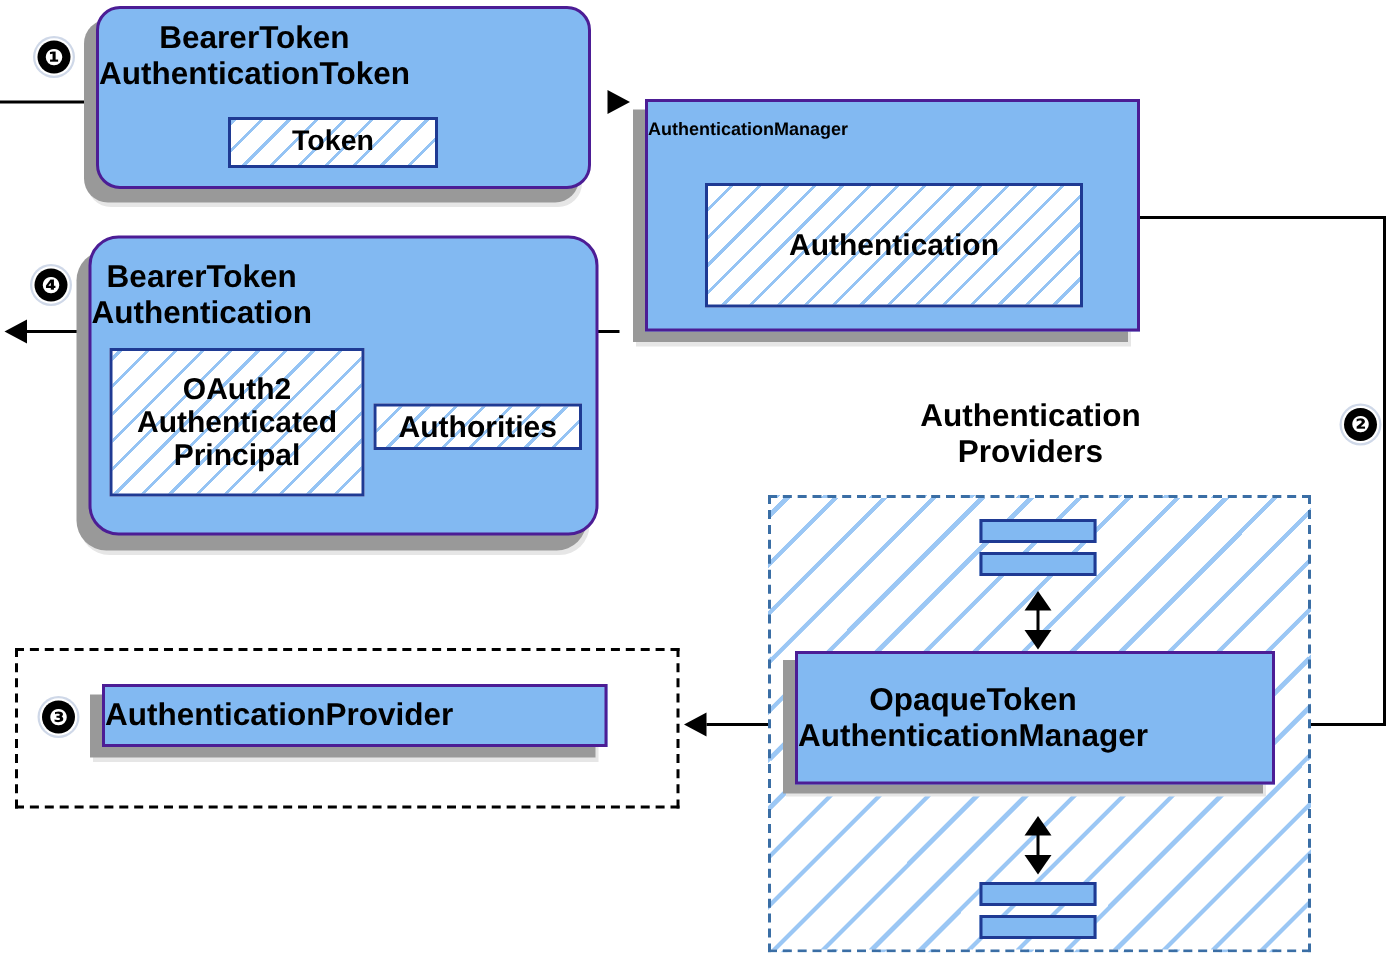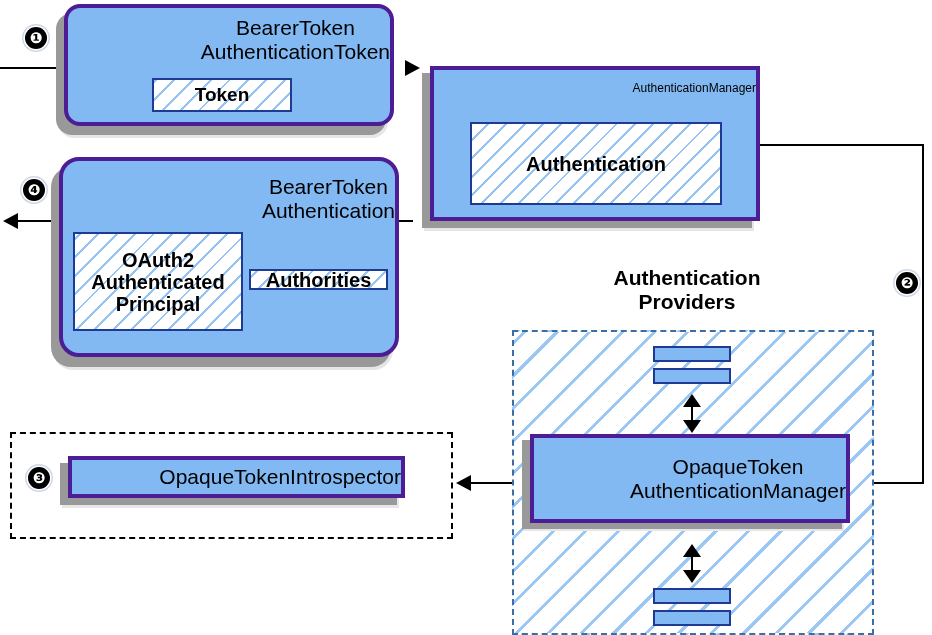--- a/index.html
+++ b/index.html
@@ -15,26 +15,26 @@
     width: 932px;
     height: 635px;
     background: #ffffff;
     overflow: hidden;
   }
   
   .node {
     position: absolute;
     box-sizing: border-box;
     background: #82b9f2;
-    border: 4px solid #4c1d95;
+    border: 2px solid #4c1d95;
     color: #000000;
-    font-weight: normal;
+    font-weight: bold;
     display: flex;
     flex-direction: column;
-    align-items: flex-end;
+    align-items: flex-start;
   }
   .node-title {
     text-align: center;
     line-height: 1.12;
     white-space: pre-line;
   }
   
   .shadow-dark {
     position: absolute;
     background: #999999;
@@ -123,21 +123,21 @@
   #bearer-token-authentication-token .node-title { font-size: 21px; }
   #token-inner { left: 152px; top: 78px; width: 140px; height: 34px; font-size: 19px; }
 
   #bearer-token-authentication {
     left: 59px; top: 157px; width: 340px; height: 200px;
     border-radius: 20px;
     padding-top: 14px;
   }
   #bearer-token-authentication .node-title { font-size: 21px; }
   #oauth2-principal { left: 73px; top: 232px; width: 170px; height: 99px; font-size: 20px; }
-  #authorities-inner { left: 249px; top: 269px; width: 139px; height: 21px; font-size: 20px; }
+  #authorities-inner { left: 249px; top: 269px; width: 139px; height: 31px; font-size: 20px; }
 
   #authentication-manager {
     left: 430px; top: 66px; width: 330px; height: 155px;
     border-radius: 0;
     padding-top: 12px;
   }
   #authentication-manager .node-title { font-size: 12px; }
   #provider-manager-inner { left: 470px; top: 122px; width: 252px; height: 83px; font-size: 20px; }
 
   #providers-label {
@@ -242,21 +242,21 @@
   <div class="arrow-down" style="left:683px; top:570px;"></div>
 
   <div class="stack-bar" style="left:653px; top:588px;"></div>
   <div class="stack-bar" style="left:653px; top:610px;"></div>
 
   <div id="introspector-group"></div>
 
   <div class="shadow-light" style="left:62px; top:466px; width:337px; height:42px;"></div>
   <div class="shadow-dark" style="left:60px; top:463px; width:337px; height:42px;"></div>
   <div class="node" id="opaque-token-introspector">
-    <div class="node-title">OpaqueTokenIntrospector</div>
+    <div class="node-title">AuthenticationProvider</div>
   </div>
 
   <div class="shadow-light" style="left:424px; top:76px; width:330px; height:155px;"></div>
   <div class="shadow-dark" style="left:422px; top:73px; width:330px; height:155px;"></div>
   <div class="node" id="authentication-manager">
     <div class="node-title">AuthenticationManager</div>
   </div>
   <div class="hatch-box" id="provider-manager-inner">Authentication</div>
 
   <div class="shadow-light" style="left:58px; top:16px; width:330px; height:122px; border-radius:16px;"></div>

